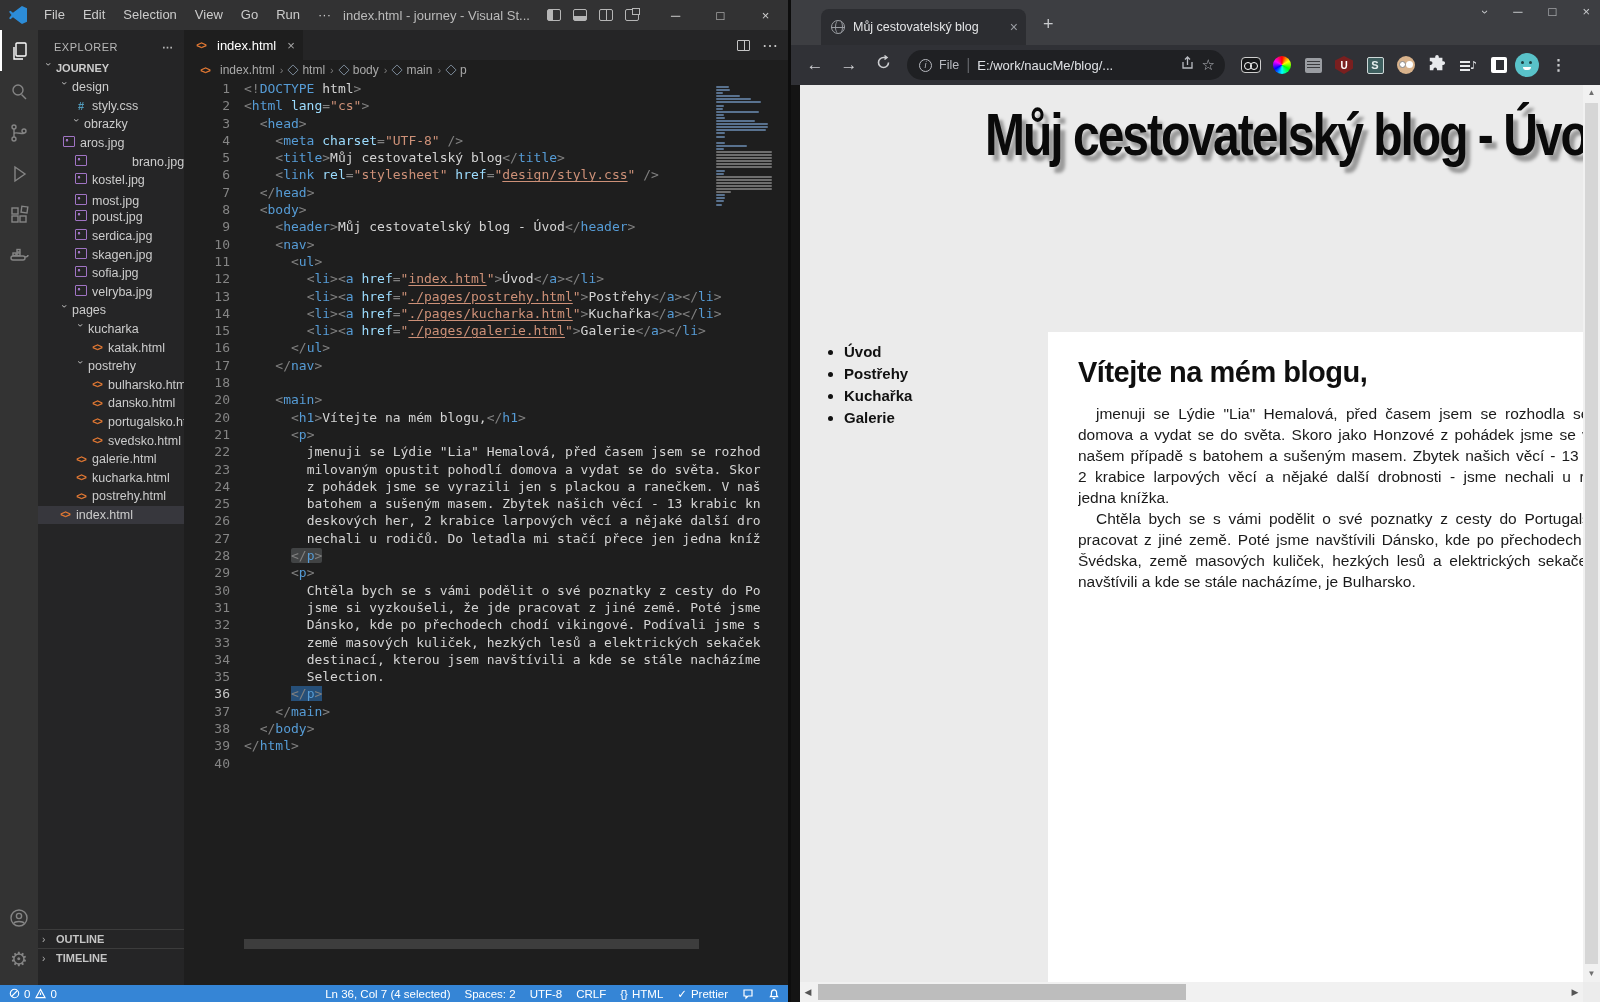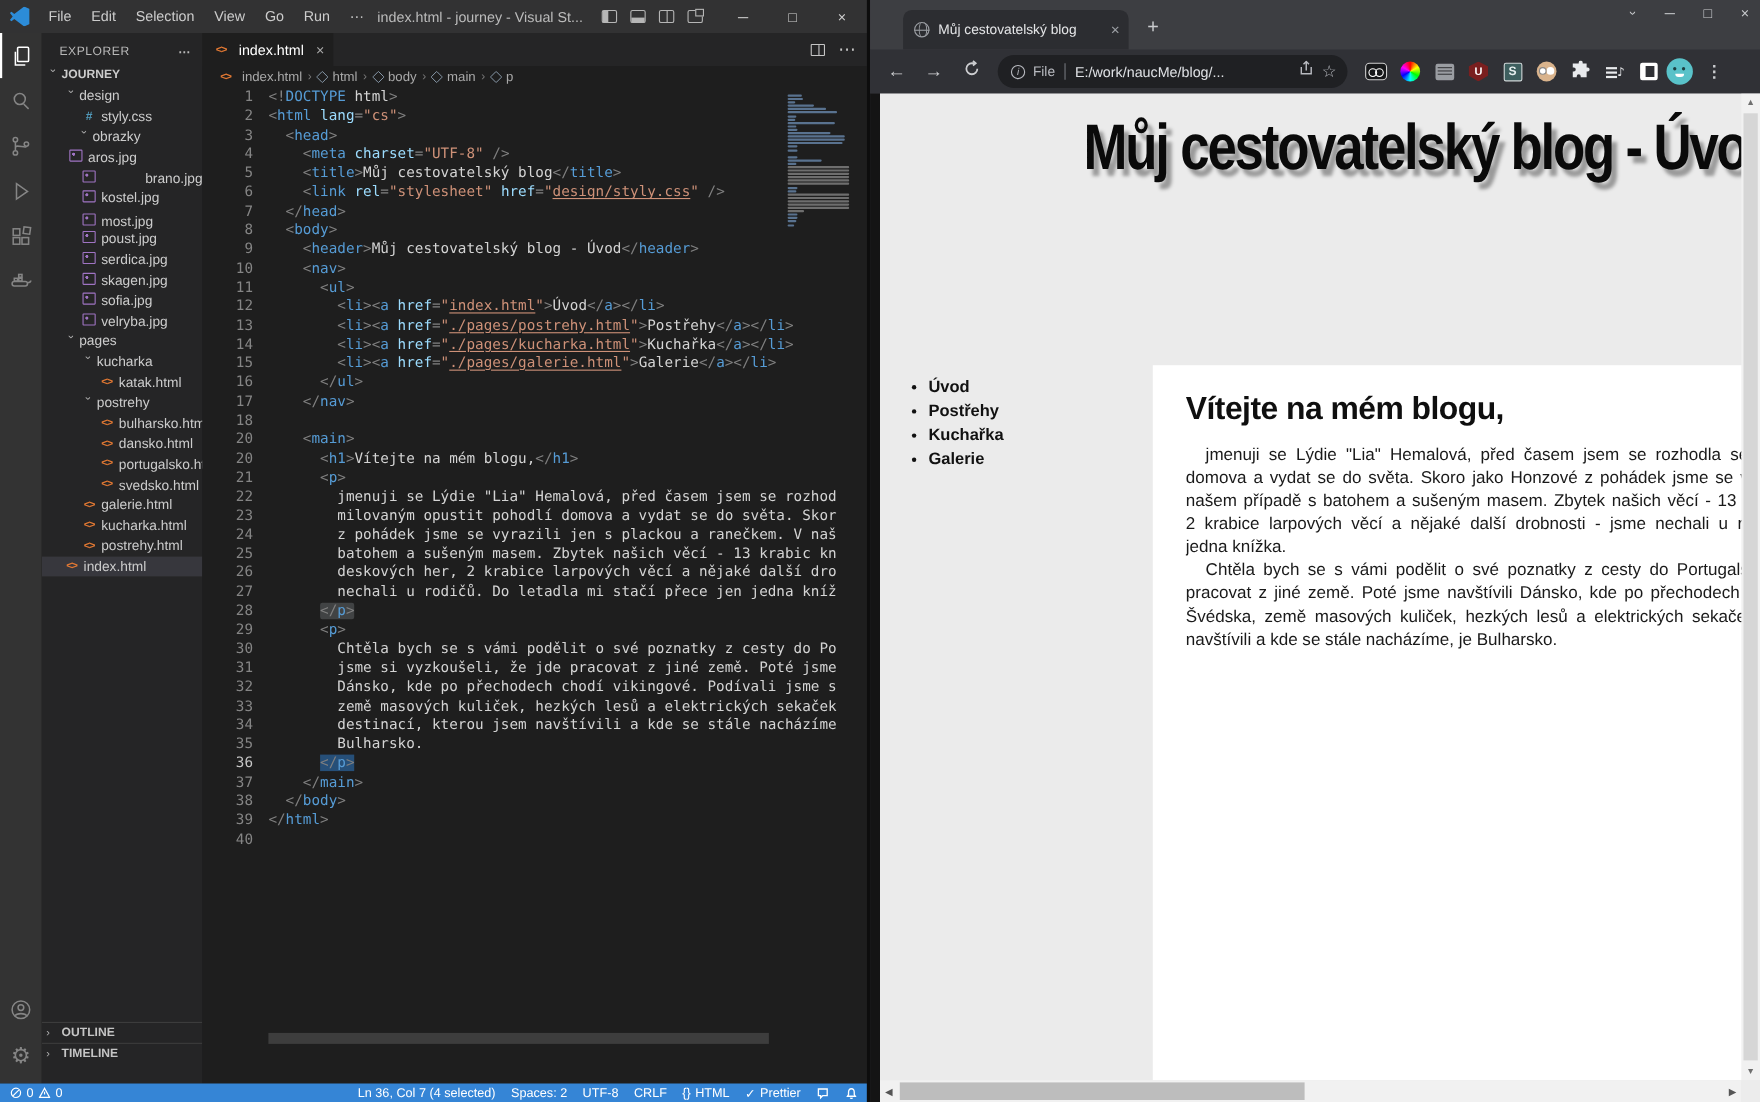--- a/index.html
+++ b/index.html
@@ -447,21 +447,21 @@
               <div class="code-line"><span class="ln">25</span><span class="lcontent">        <span class="tx">batohem a sušeným masem. Zbytek našich věcí - 13 krabic kn</span></span></div>
               <div class="code-line"><span class="ln">26</span><span class="lcontent">        <span class="tx">deskových her, 2 krabice larpových věcí a nějaké další dro</span></span></div>
               <div class="code-line"><span class="ln">27</span><span class="lcontent">        <span class="tx">nechali u rodičů. Do letadla mi stačí přece jen jedna kníž</span></span></div>
               <div class="code-line"><span class="ln">28</span><span class="lcontent">      <span class="mark-match"><span class="pt">&lt;/</span><span class="tg">p</span><span class="pt">&gt;</span></span></span></div>
               <div class="code-line"><span class="ln">29</span><span class="lcontent">      <span class="pt">&lt;</span><span class="tg">p</span><span class="pt">&gt;</span></span></div>
               <div class="code-line"><span class="ln">30</span><span class="lcontent">        <span class="tx">Chtěla bych se s vámi podělit o své poznatky z cesty do Po</span></span></div>
               <div class="code-line"><span class="ln">31</span><span class="lcontent">        <span class="tx">jsme si vyzkoušeli, že jde pracovat z jiné země. Poté jsme</span></span></div>
               <div class="code-line"><span class="ln">32</span><span class="lcontent">        <span class="tx">Dánsko, kde po přechodech chodí vikingové. Podívali jsme s</span></span></div>
               <div class="code-line"><span class="ln">33</span><span class="lcontent">        <span class="tx">země masových kuliček, hezkých lesů a elektrických sekaček</span></span></div>
               <div class="code-line"><span class="ln">34</span><span class="lcontent">        <span class="tx">destinací, kterou jsem navštívili a kde se stále nacházíme</span></span></div>
-              <div class="code-line"><span class="ln">35</span><span class="lcontent">        <span class="tx">Bulharsko.</span></span></div>
+              <div class="code-line"><span class="ln">35</span><span class="lcontent">        <span class="tx">Selection.</span></span></div>
               <div class="code-line"><span class="ln active">36</span><span class="lcontent">      <span class="mark-sel"><span class="pt">&lt;/</span><span class="tg">p</span><span class="pt">&gt;</span></span></span></div>
               <div class="code-line"><span class="ln">37</span><span class="lcontent">    <span class="pt">&lt;/</span><span class="tg">main</span><span class="pt">&gt;</span></span></div>
               <div class="code-line"><span class="ln">38</span><span class="lcontent">  <span class="pt">&lt;/</span><span class="tg">body</span><span class="pt">&gt;</span></span></div>
               <div class="code-line"><span class="ln">39</span><span class="lcontent"><span class="pt">&lt;/</span><span class="tg">html</span><span class="pt">&gt;</span></span></div>
               <div class="code-line"><span class="ln">40</span><span class="lcontent"></span></div>
             </div>
           <div class="minimap" id="minimap">
               <div class="mm-bar" style="width: 12.75px; background: rgb(109, 143, 181);"></div>
               <div class="mm-bar" style="width: 13.6px; background: rgb(109, 143, 181);"></div>
               <div class="mm-bar" style="width: 6.8px; background: rgb(109, 143, 181);"></div>

